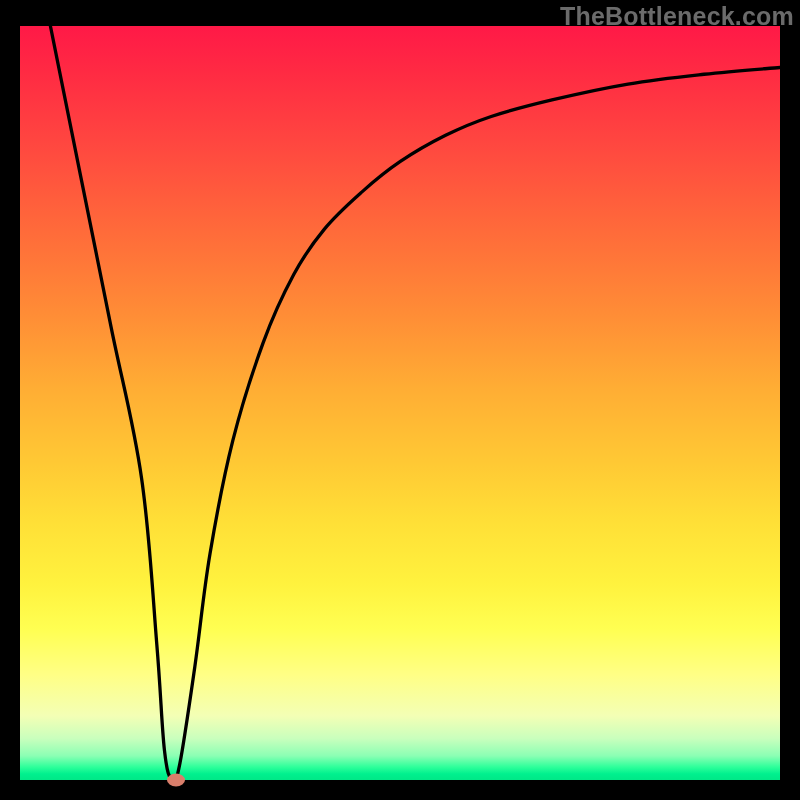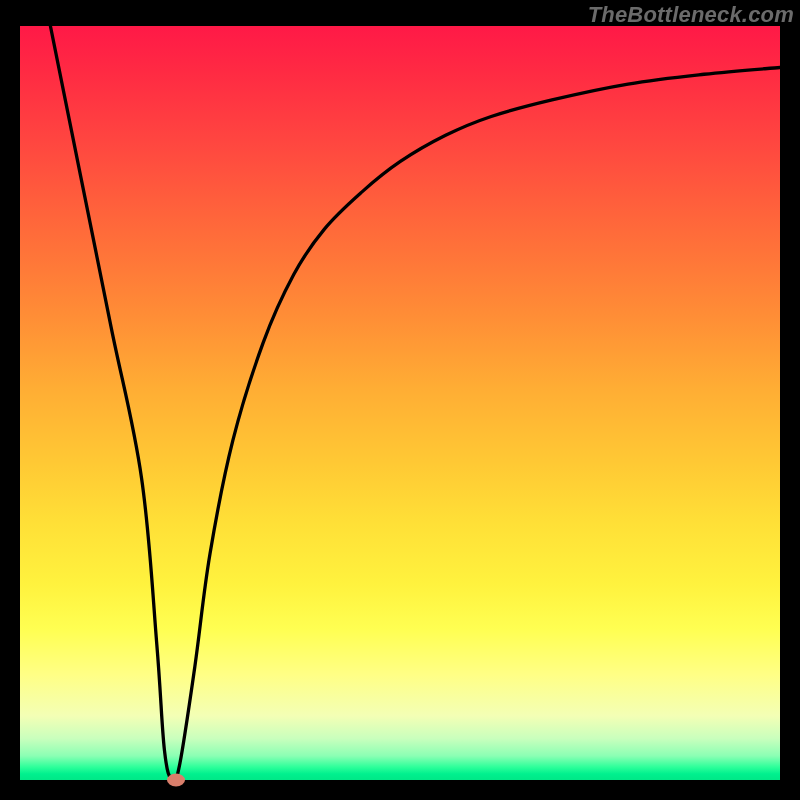--- a/index.html
+++ b/index.html
@@ -8,26 +8,25 @@
     position: relative;
     width: 800px;
     height: 800px;
     background: #000;
   }
   .watermark {
     position: absolute;
     top: 2px;
     right: 6px;
     font-family: Arial, Helvetica, sans-serif;
-    font-size: 22px;
+    font-size: 25px;
     font-weight: 600;
     color: #6b6b6b;
     letter-spacing: 0.2px;
     z-index: 5;
-    font-style: italic;
   }
   .plot {
     position: absolute;
     left: 20px;
     top: 26px;
     width: 760px;
     height: 754px;
   }
   .gradient {
     position: absolute;

